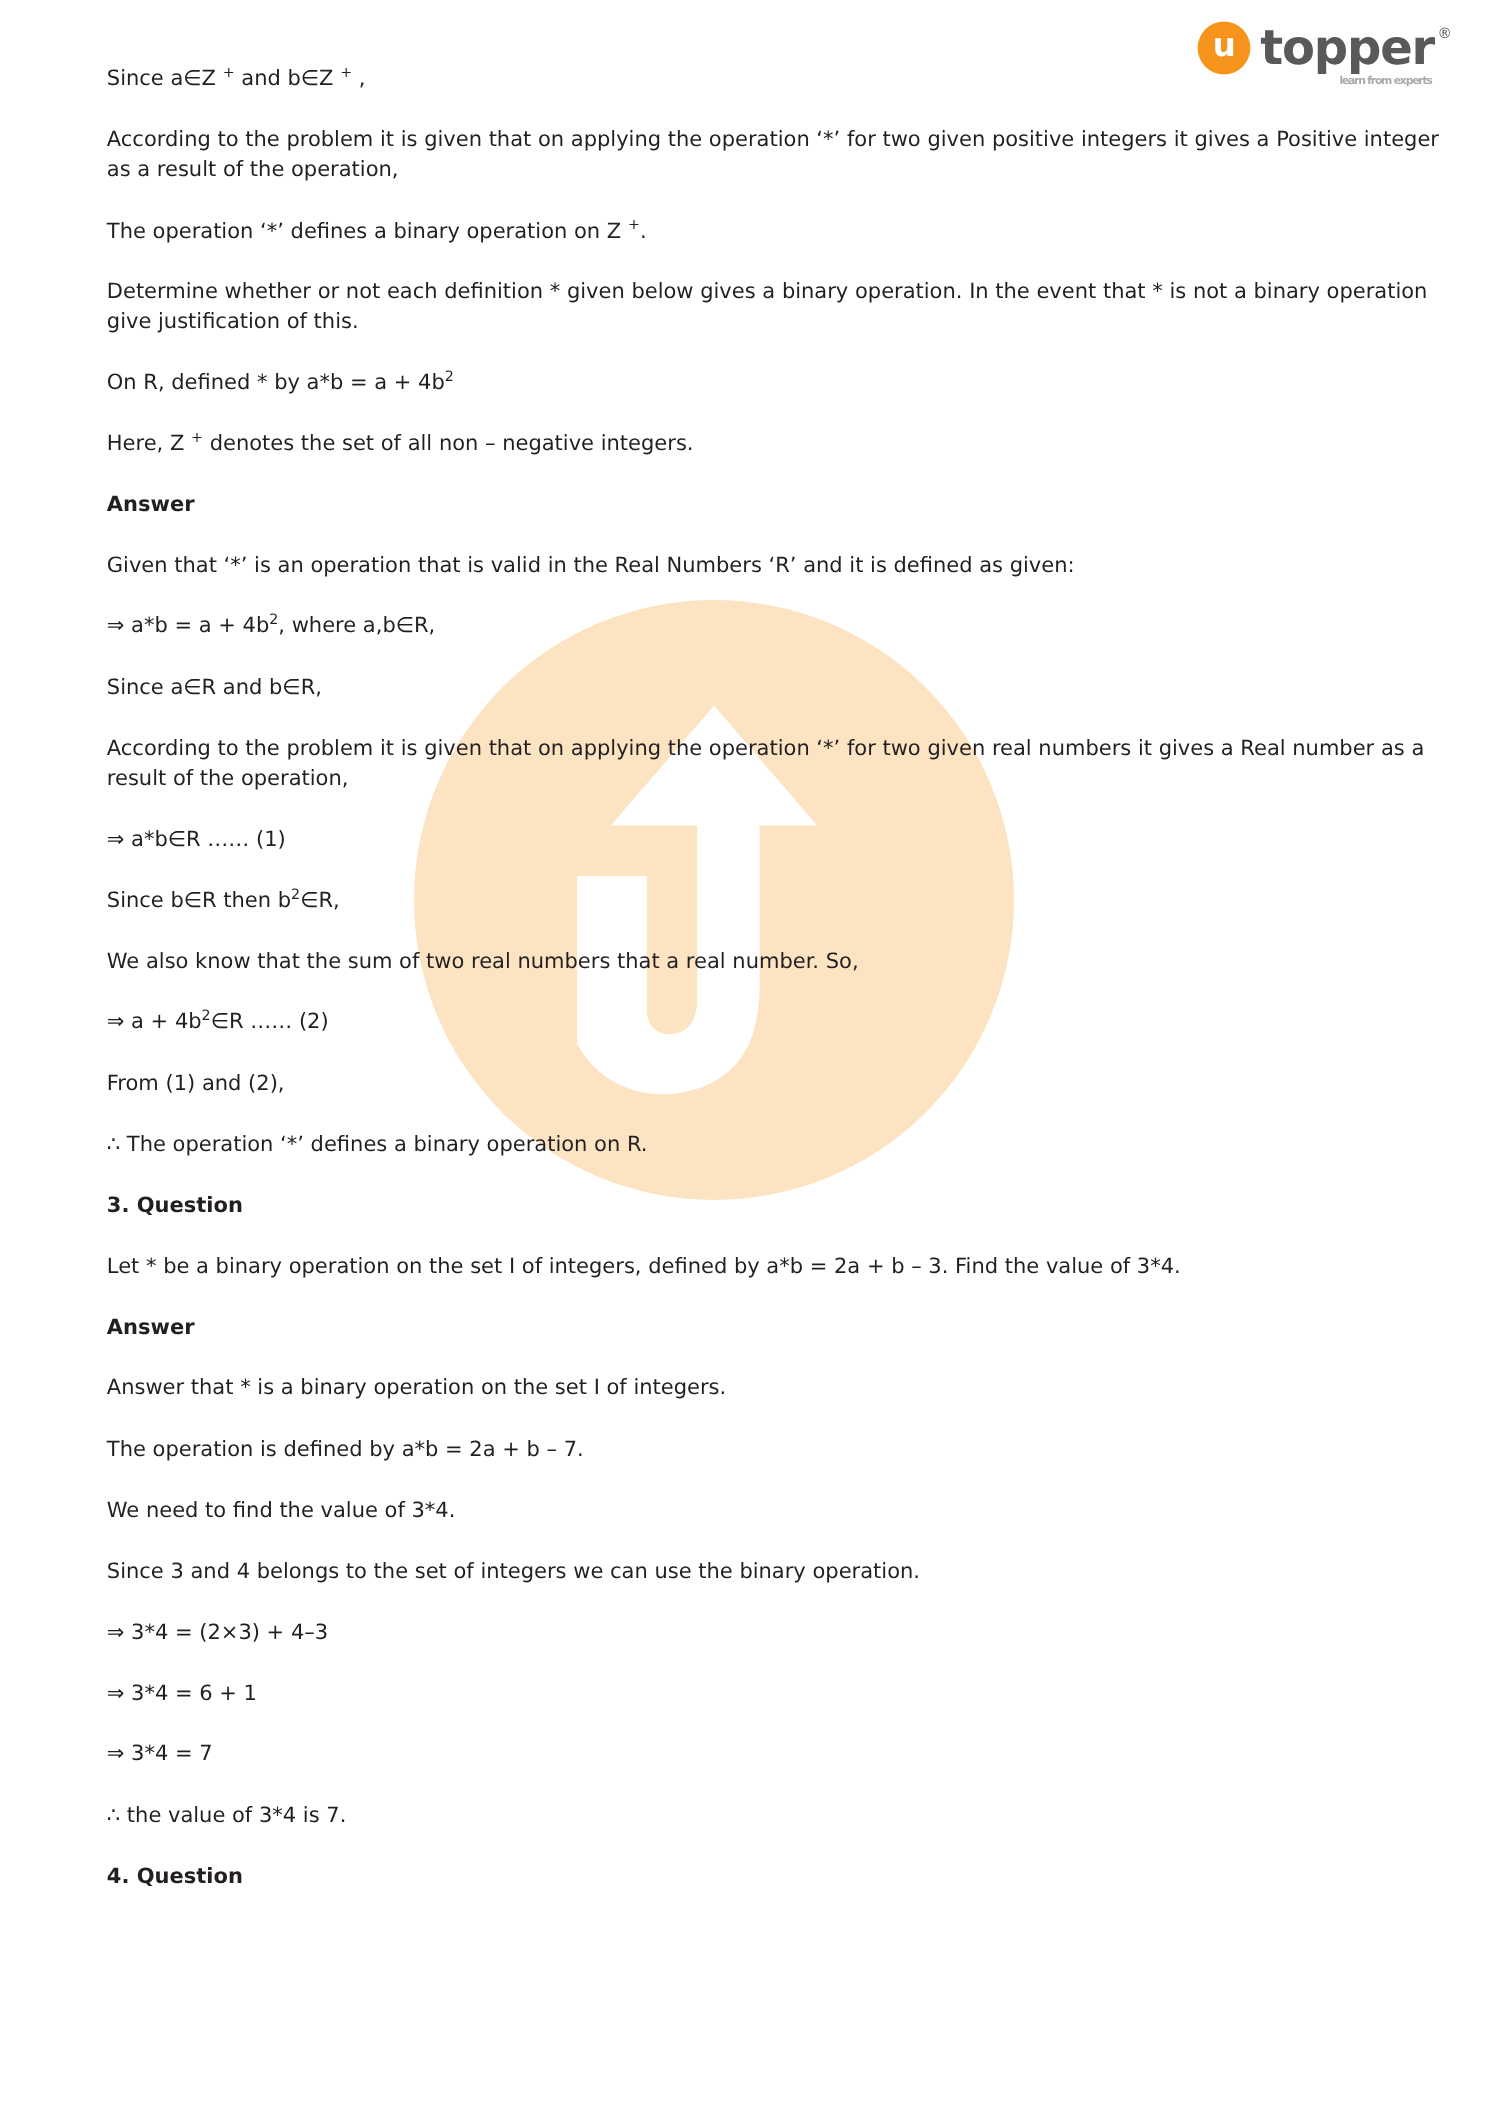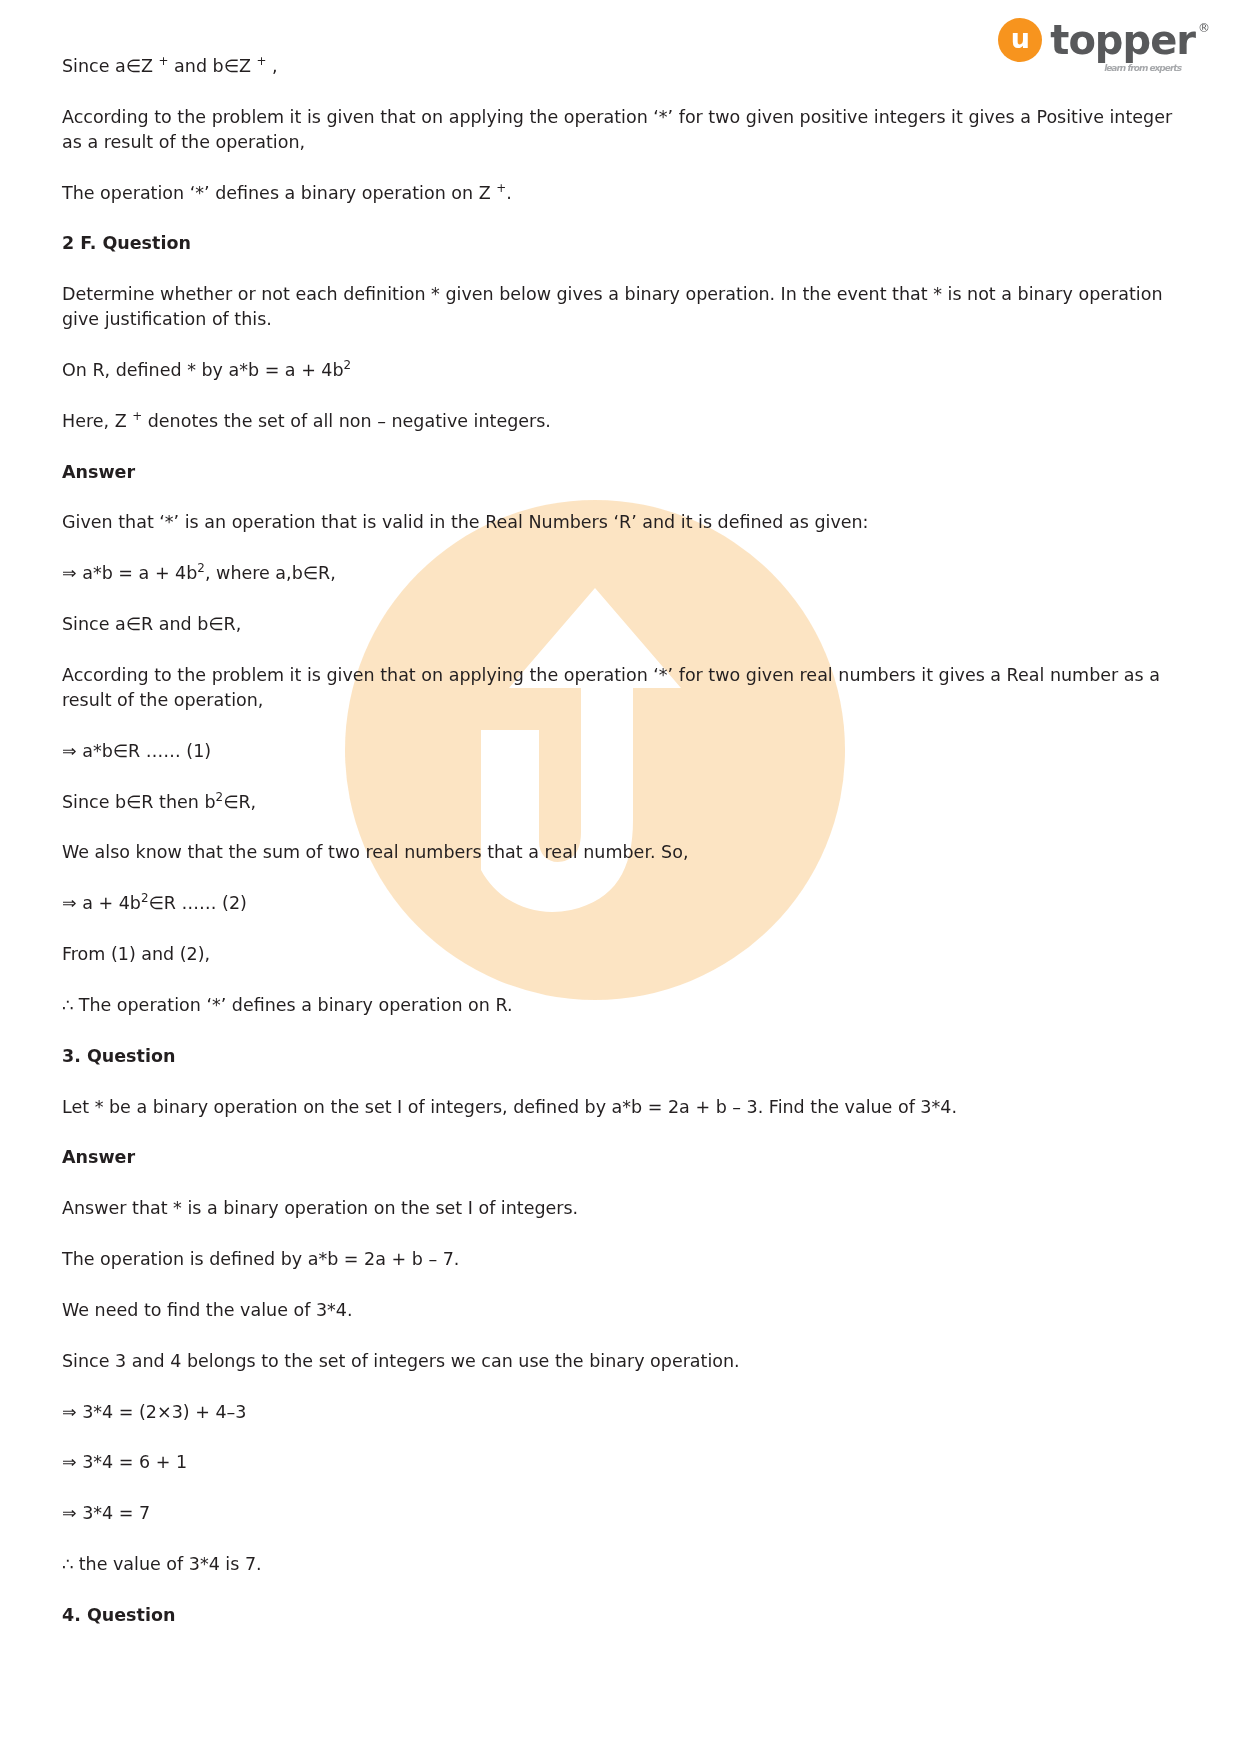--- a/index.html
+++ b/index.html
@@ -82,33 +82,33 @@
   .logo-reg {
     position: absolute;
     top: 2px;
     right: -14px;
     font-size: 12px;
     font-weight: normal;
     color: #58595b;
   }
   .logo-tag {
     position: absolute;
-    right: 14px;
+    right: 2px;
     bottom: -13px;
     font-size: 9px;
     color: #a7a9ac;
-    font-style: italic;
     white-space: nowrap;
   }
 
   
   .content {
     position: relative;
     z-index: 2;
     padding: 54px 30px 0 62px;
+    margin-left: 27px;
   }
   p.line {
     margin: 0 0 26px 0;
     font-size: 17.5px;
     line-height: 1.42;
     max-width: 1118px;
   }
   p.heading {
     margin: 0 0 26px 0;
     font-size: 17.5px;
@@ -137,21 +137,20 @@
       <span>topper</span>
       <span class="logo-reg">®</span>
       <span class="logo-tag">learn from experts</span>
     </div>
   </div>
 
   <div class="content">
     <p class="line">Since a∈Z <sup>+</sup> and b∈Z <sup>+</sup> ,</p>
     <p class="line">According to the problem it is given that on applying the operation ‘*’ for two given positive integers it gives a Positive integer as a result of the operation,</p>
     <p class="line">The operation ‘*’ defines a binary operation on Z <sup>+</sup>.</p>
-    <p class="heading">2 F. Question</p>
     <p class="line">Determine whether or not each definition * given below gives a binary operation. In the event that * is not a binary operation give justification of this.</p>
     <p class="line">On R, defined * by a*b = a + 4b<sup>2</sup></p>
     <p class="line">Here, Z <sup>+</sup> denotes the set of all non – negative integers.</p>
     <p class="heading">Answer</p>
     <p class="line">Given that ‘*’ is an operation that is valid in the Real Numbers ‘R’ and it is defined as given:</p>
     <p class="line">⇒ a*b = a + 4b<sup>2</sup>, where a,b∈R,</p>
     <p class="line">Since a∈R and b∈R,</p>
     <p class="line">According to the problem it is given that on applying the operation ‘*’ for two given real numbers it gives a Real number as a result of the operation,</p>
     <p class="line">⇒ a*b∈R …… (1)</p>
     <p class="line">Since b∈R then b<sup>2</sup>∈R,</p>

